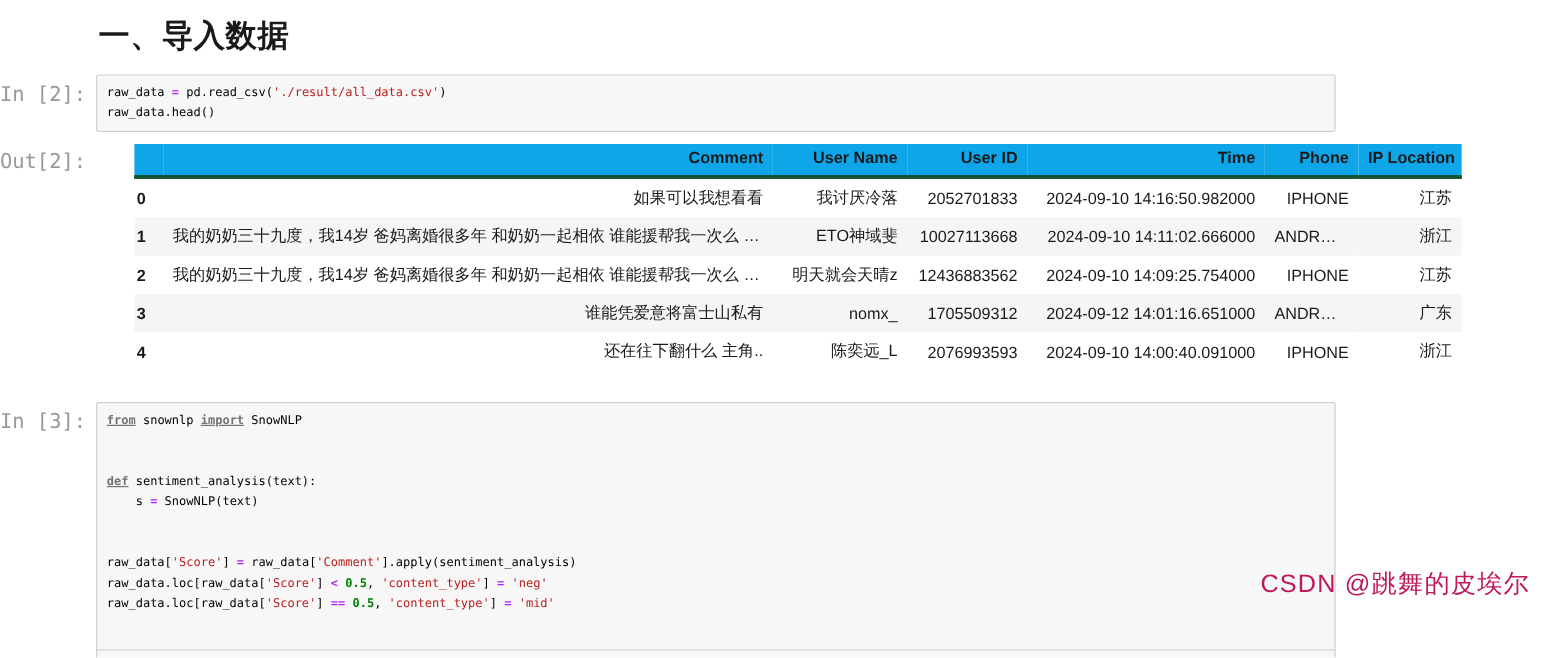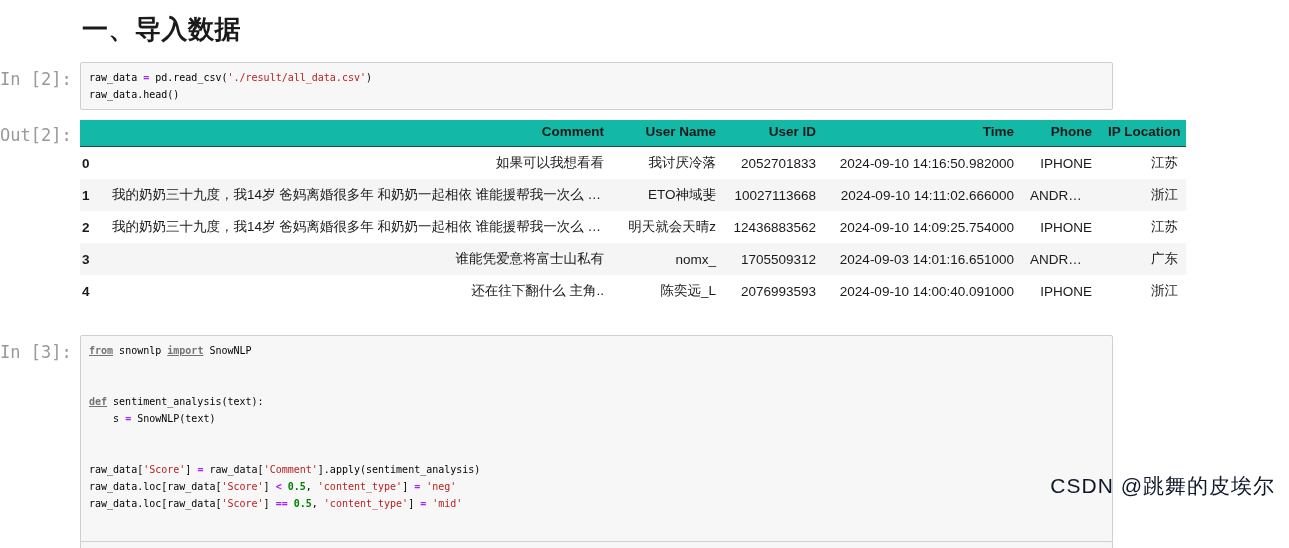--- a/index.html
+++ b/index.html
@@ -84,27 +84,27 @@
     border-collapse: collapse;
     border: none;
     font-family: "Liberation Sans", sans-serif;
     font-size: 13.5px;
     color: #1a1a1a;
     width: 1034px;
     table-layout: fixed;
   }
   table.df thead th {
     border: none;
-    border-bottom: 1px solid #14532d;
+    border-bottom: 3px solid #14532d;
     text-align: right;
     font-weight: bold;
     padding: 4px 8px 7px 8px;
     vertical-align: bottom;
     white-space: nowrap;
-    background: #14b8a6;
+    background: #0ea5e9;
   }
   table.df tbody td, table.df tbody th {
     border: none;
     padding: 7px 8px 7px 8px;
     vertical-align: middle;
     white-space: nowrap;
     overflow: hidden;
     text-overflow: ellipsis;
     text-align: right;
   }
@@ -139,21 +139,21 @@
     border-radius: 2px 2px 0 0;
   }
 
   
   .watermark {
     position: absolute;
     right: 14px;
     bottom: 12px;
     font-family: "Liberation Sans", sans-serif;
     font-size: 21px;
-    color: #0f172a;
+    color: #be185d;
     letter-spacing: 1px;
     white-space: nowrap;
     user-select: none;
     pointer-events: none;
   }
 </style>
 </head>
 <body>
 
 <div class="notebook">
@@ -161,21 +161,21 @@
   <div class="md-heading">一、导入数据</div>
 
   <div class="cell-row" style="top:62px;">
     <div class="prompt">In [2]:</div>
     <div class="input-area">
       <pre class="code"><span class="pl">raw_data </span><span class="op">=</span><span class="pl"> pd.read_csv(</span><span class="str">'./result/all_data.csv'</span><span class="pl">)</span></pre>
       <pre class="code"><span class="pl">raw_data.head()</span></pre>
     </div>
   </div>
 
-  <div class="cell-row" style="top:118px;">
+  <div class="cell-row" style="top:118px;gap:32px;">
     <div class="prompt">Out[2]:</div>
     <div class="output-area">
       <table class="df">
         <colgroup>
           <col class="c-idx">
             <col class="c-cmt">
             <col class="c-usr">
             <col class="c-uid">
           <col class="c-time">
             <col class="c-phone">
@@ -218,21 +218,21 @@
             <td>12436883562</td>
             <td>2024-09-10 14:09:25.754000</td>
             <td>IPHONE</td>
             <td>江苏</td>
           </tr>
           <tr class="odd">
             <th class="idx">3</th>
             <td>谁能凭爱意将富士山私有</td>
             <td>nomx_</td>
             <td>1705509312</td>
-            <td>2024-09-03 14:01:16.651000</td>
+            <td>2024-09-12 14:01:16.651000</td>
             <td>ANDROID</td>
             <td>广东</td>
           </tr>
           <tr class="even">
             <th class="idx">4</th>
             <td>还在往下翻什么 主角..</td>
             <td>陈奕远_L</td>
             <td>2076993593</td>
             <td>2024-09-10 14:00:40.091000</td>
             <td>IPHONE</td>

